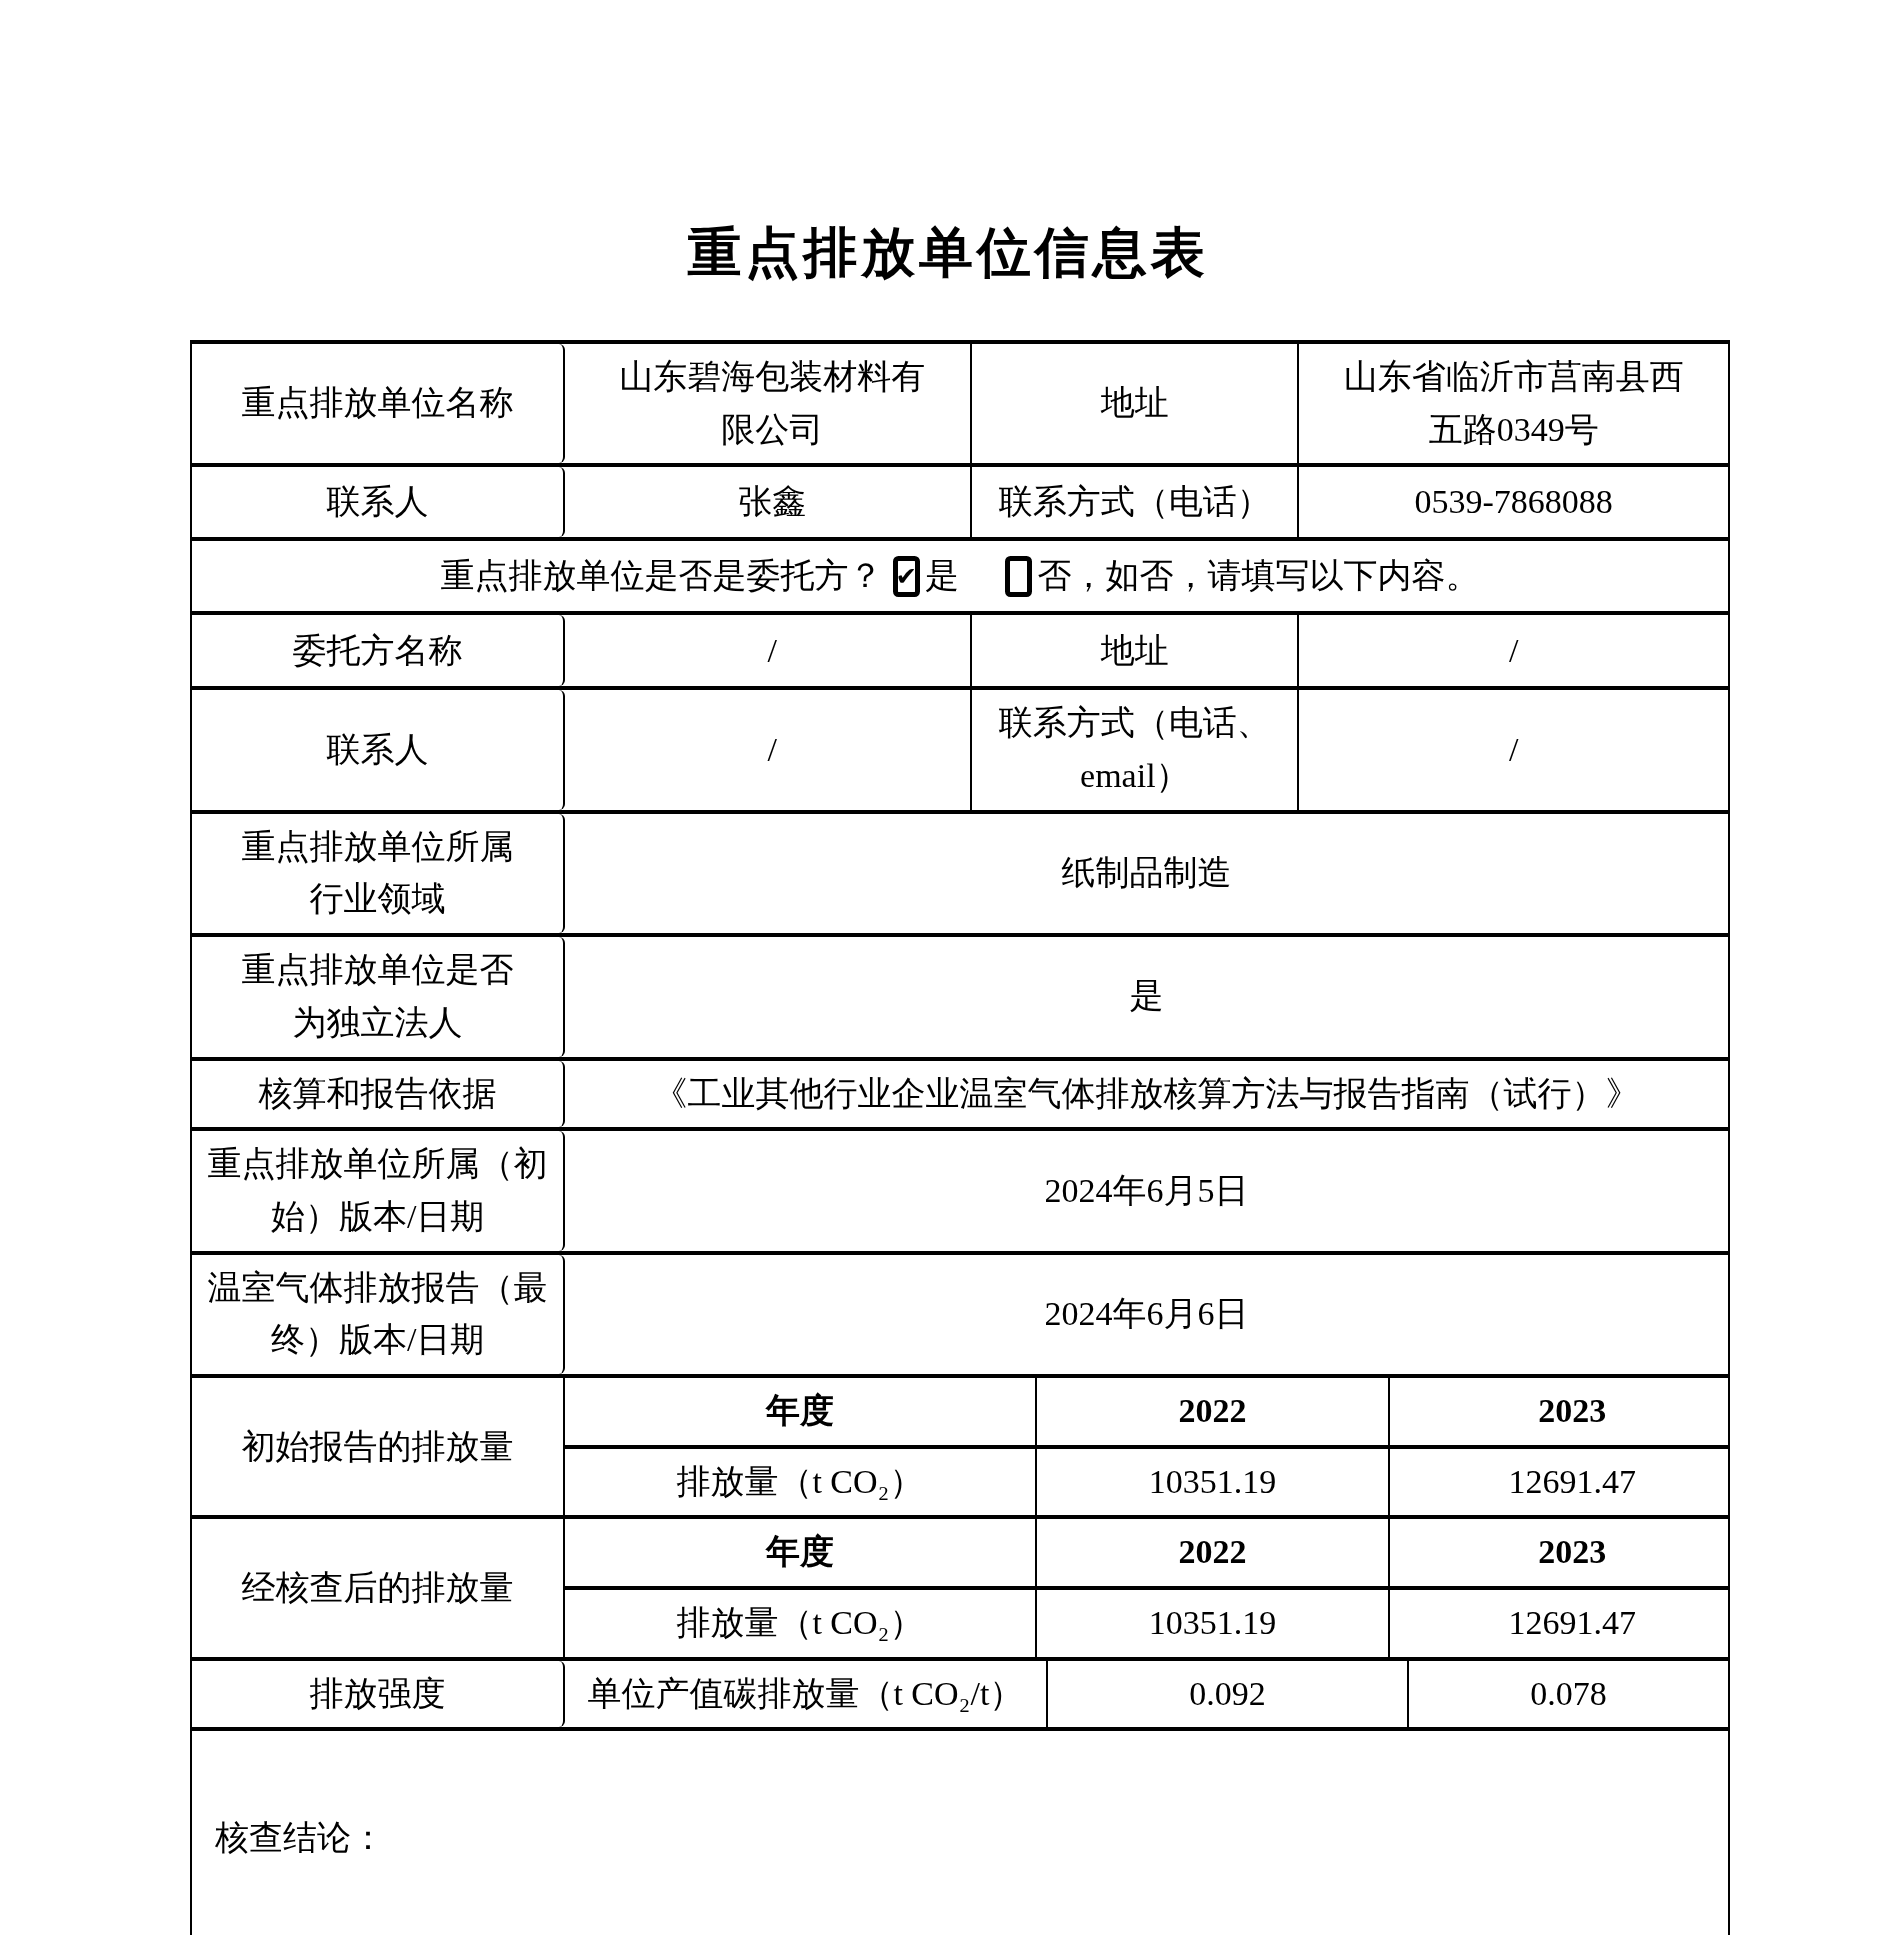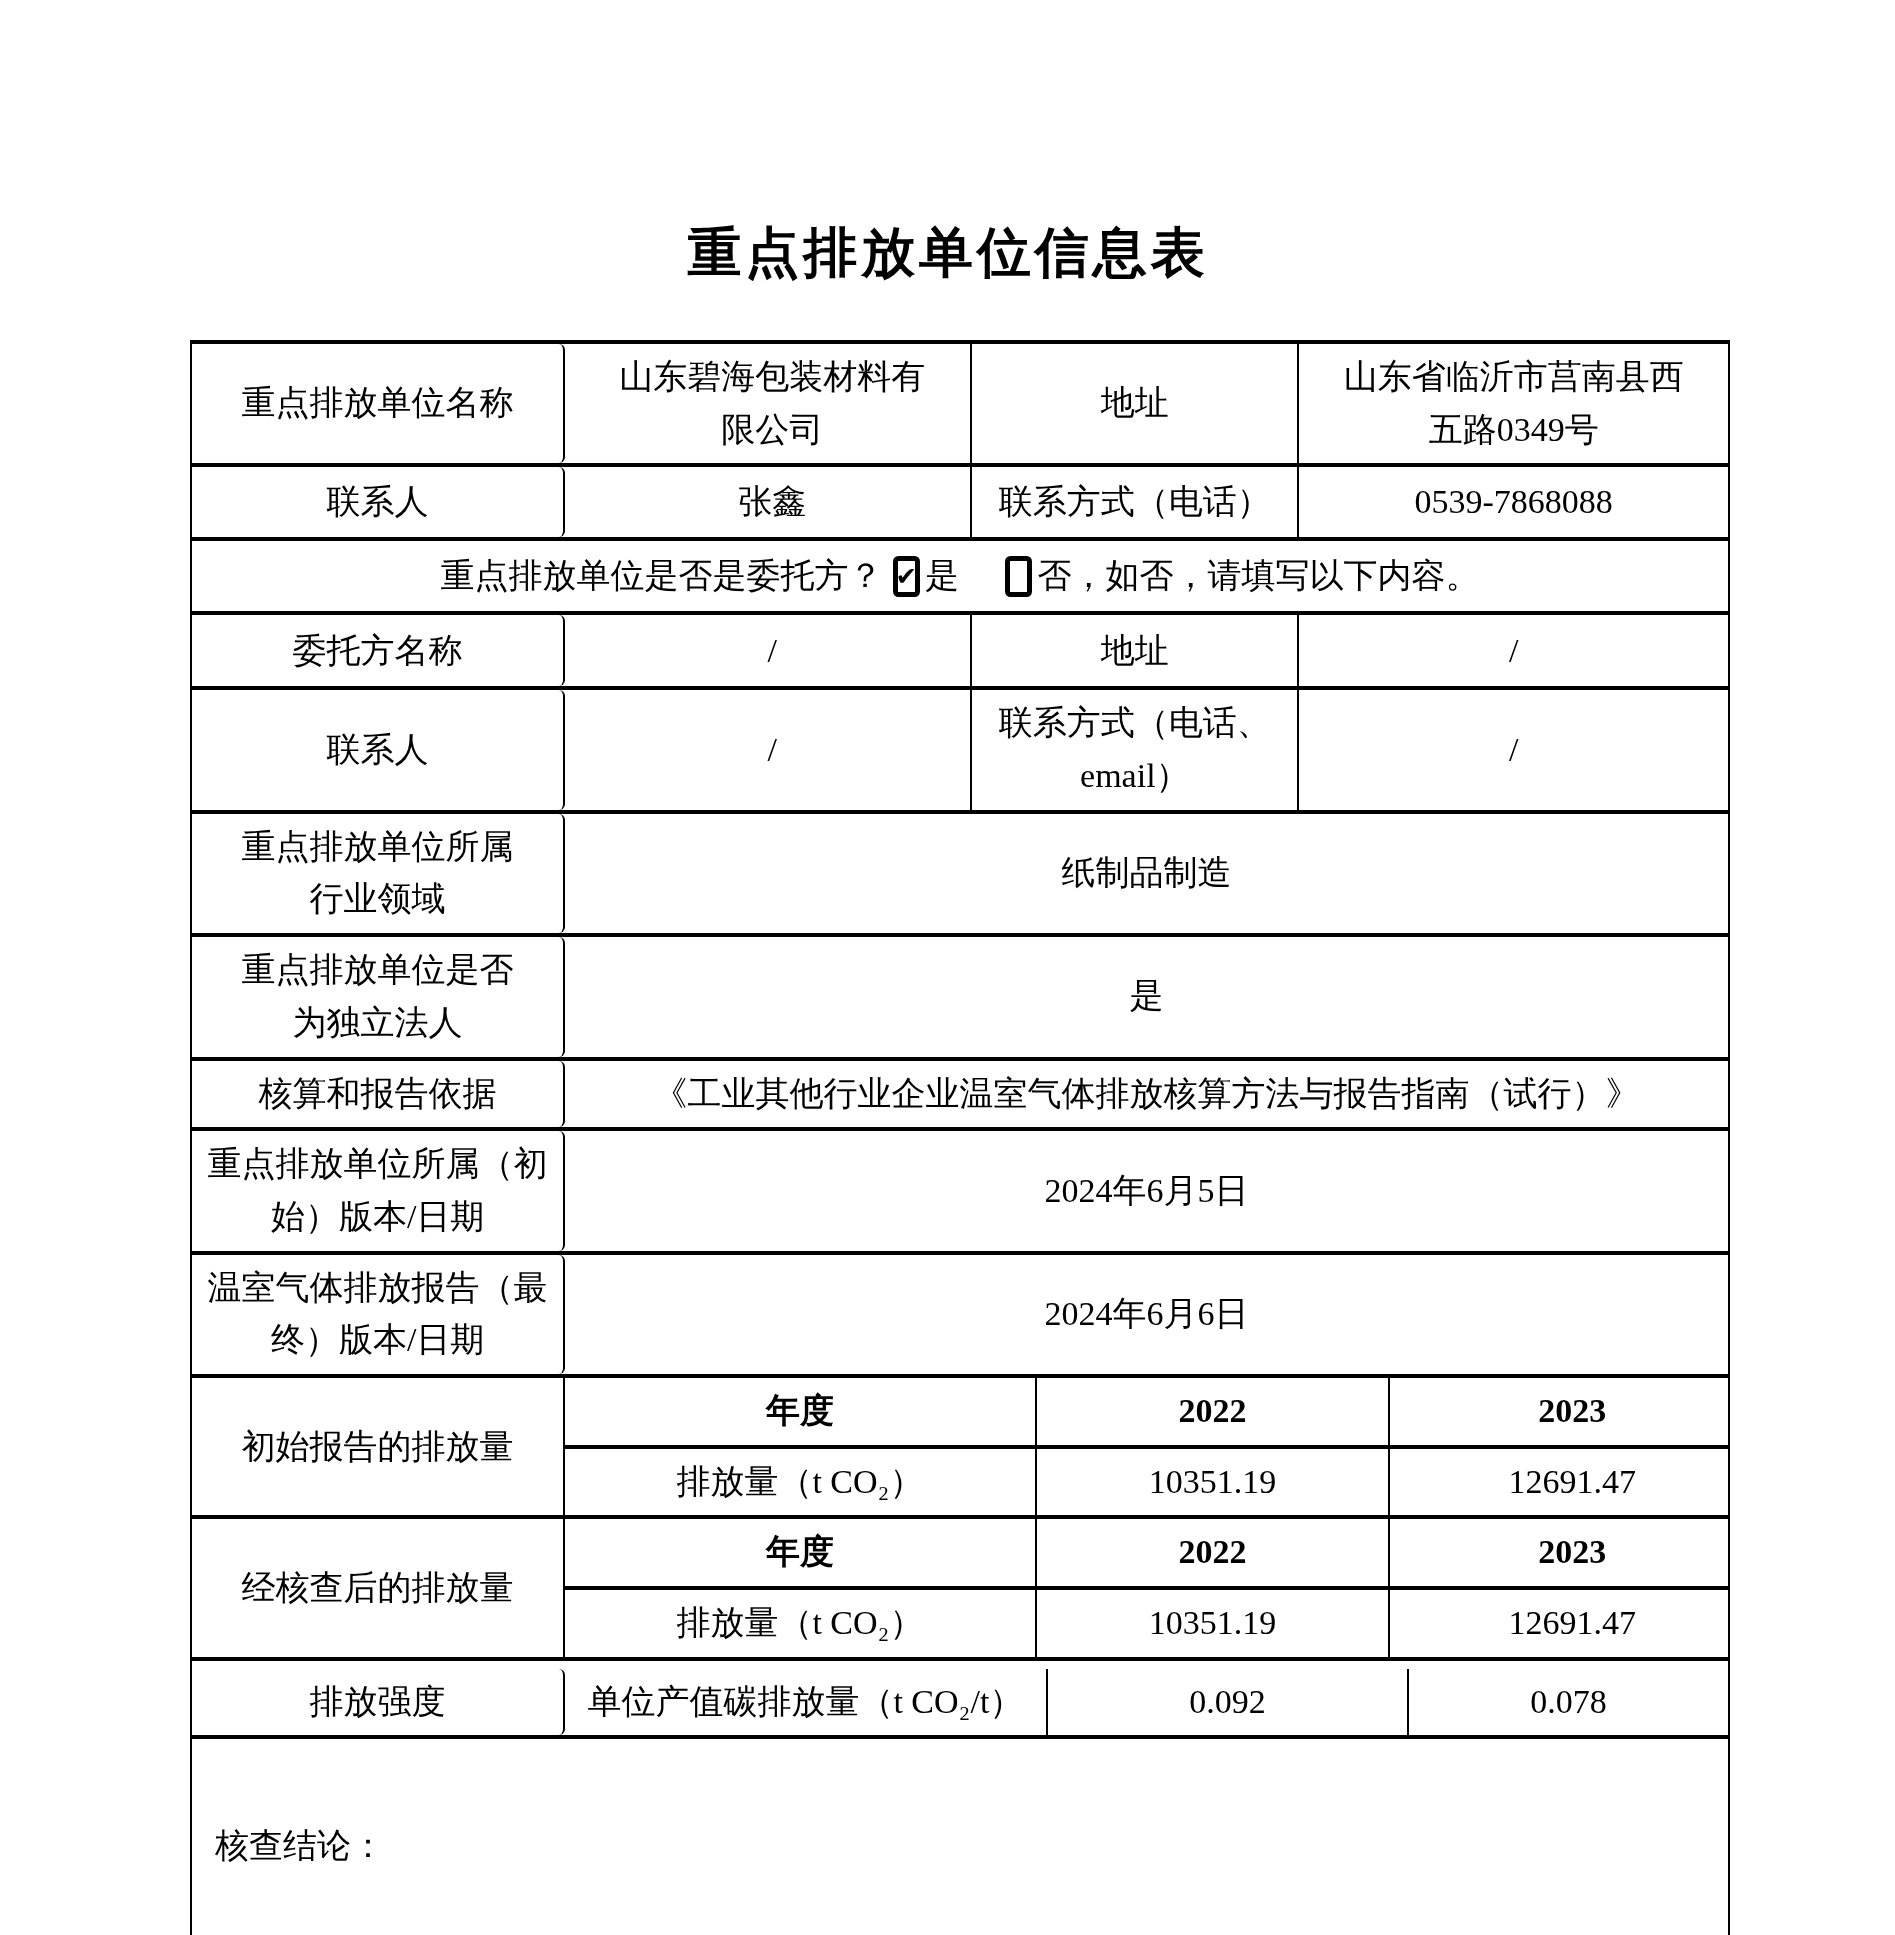--- a/index.html
+++ b/index.html
@@ -161,21 +161,21 @@
         <div class="cell sc3 bold">2023</div>
       </div>
       <div class="subrow" style="min-height:56px;">
         <div class="cell sc1">排放量（t CO₂）</div>
         <div class="cell sc2">10351.19</div>
         <div class="cell sc3">12691.47</div>
       </div>
     </div>
   </div>
 
-  <div class="row" style="min-height:63px;margin-top:8px;">
+  <div class="row" style="min-height:63px;">
     <div class="cell c1">排放强度</div>
     <div class="cell sc1" style="width:31.4%;">单位产值碳排放量（t CO₂/t）</div>
     <div class="cell" style="width:23.55%;">0.092</div>
     <div class="cell" style="width:20.75%;border-radius:11px;">0.078</div>
   </div>
 
   <div class="row">
     <div class="cell wide conclusion">
       <div class="heading">核查结论：</div>
       

